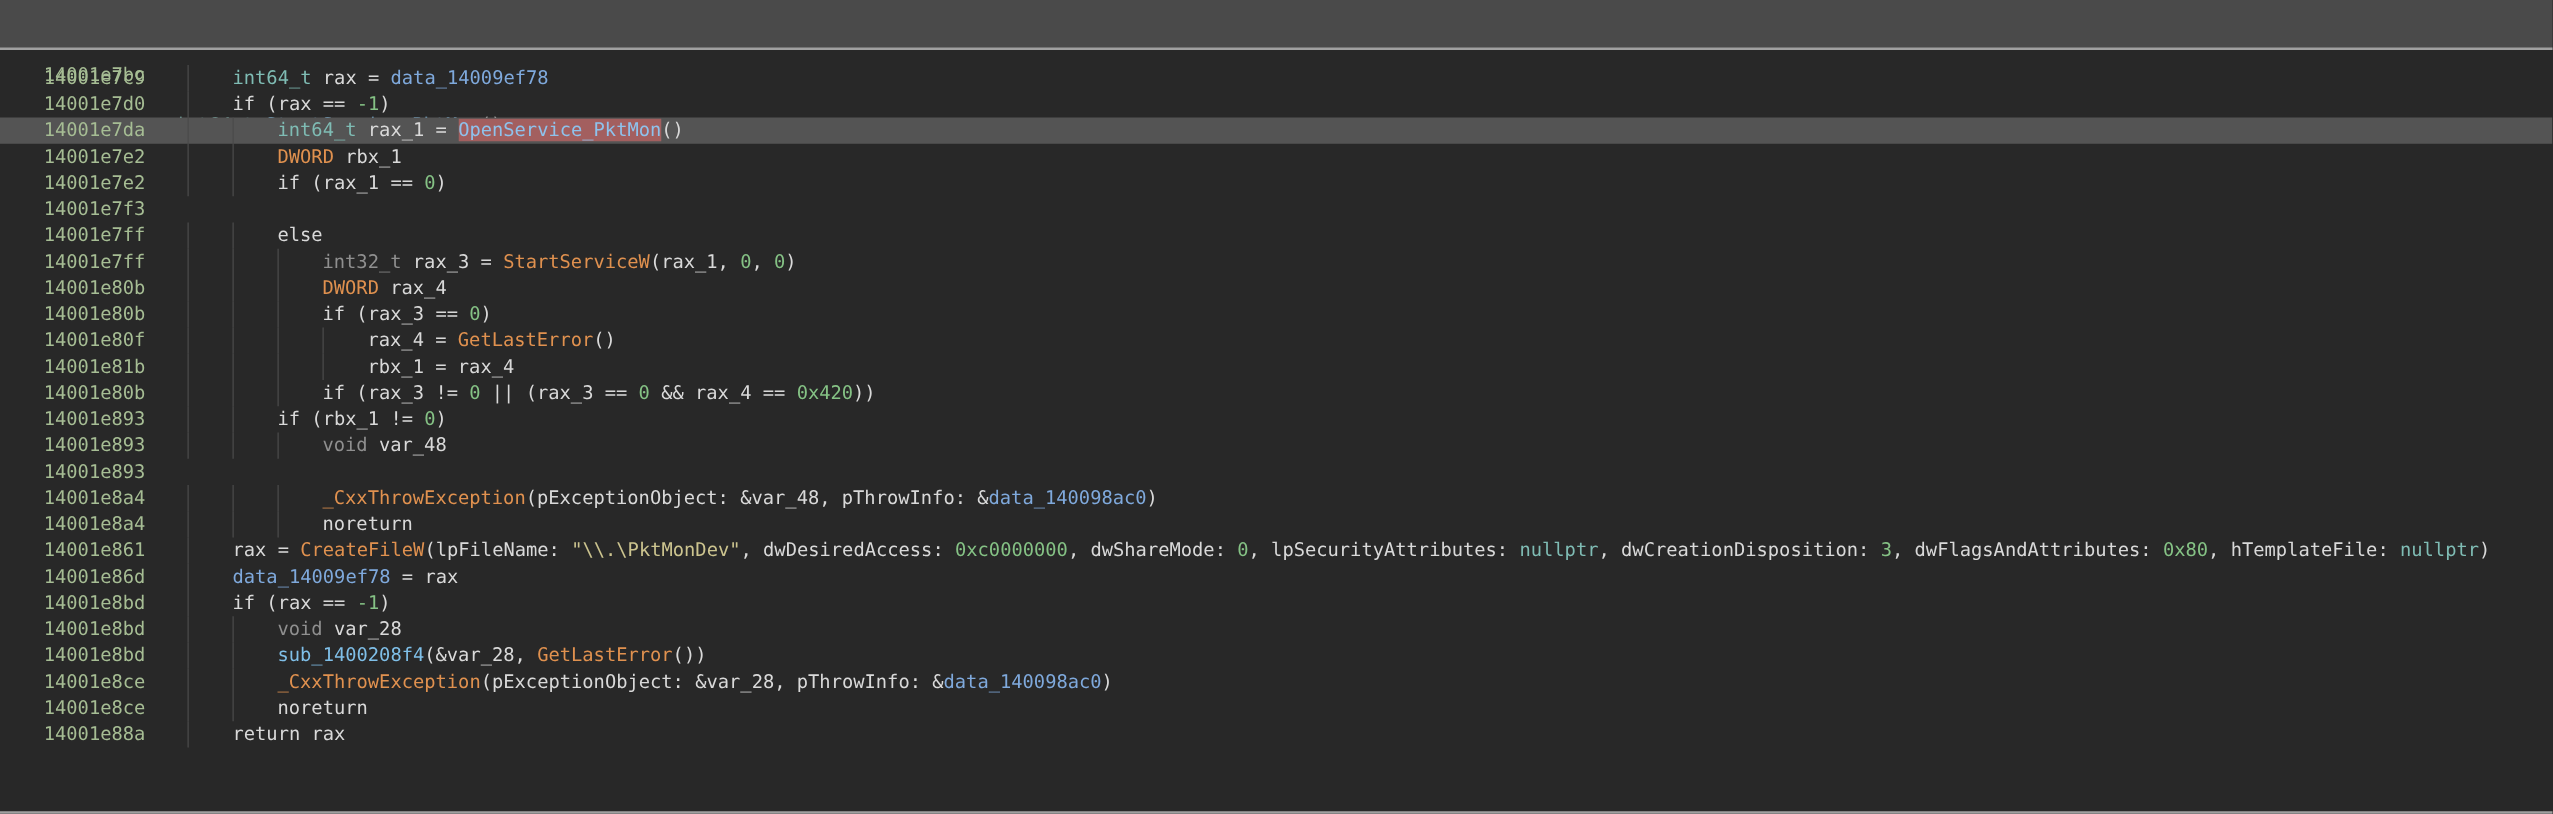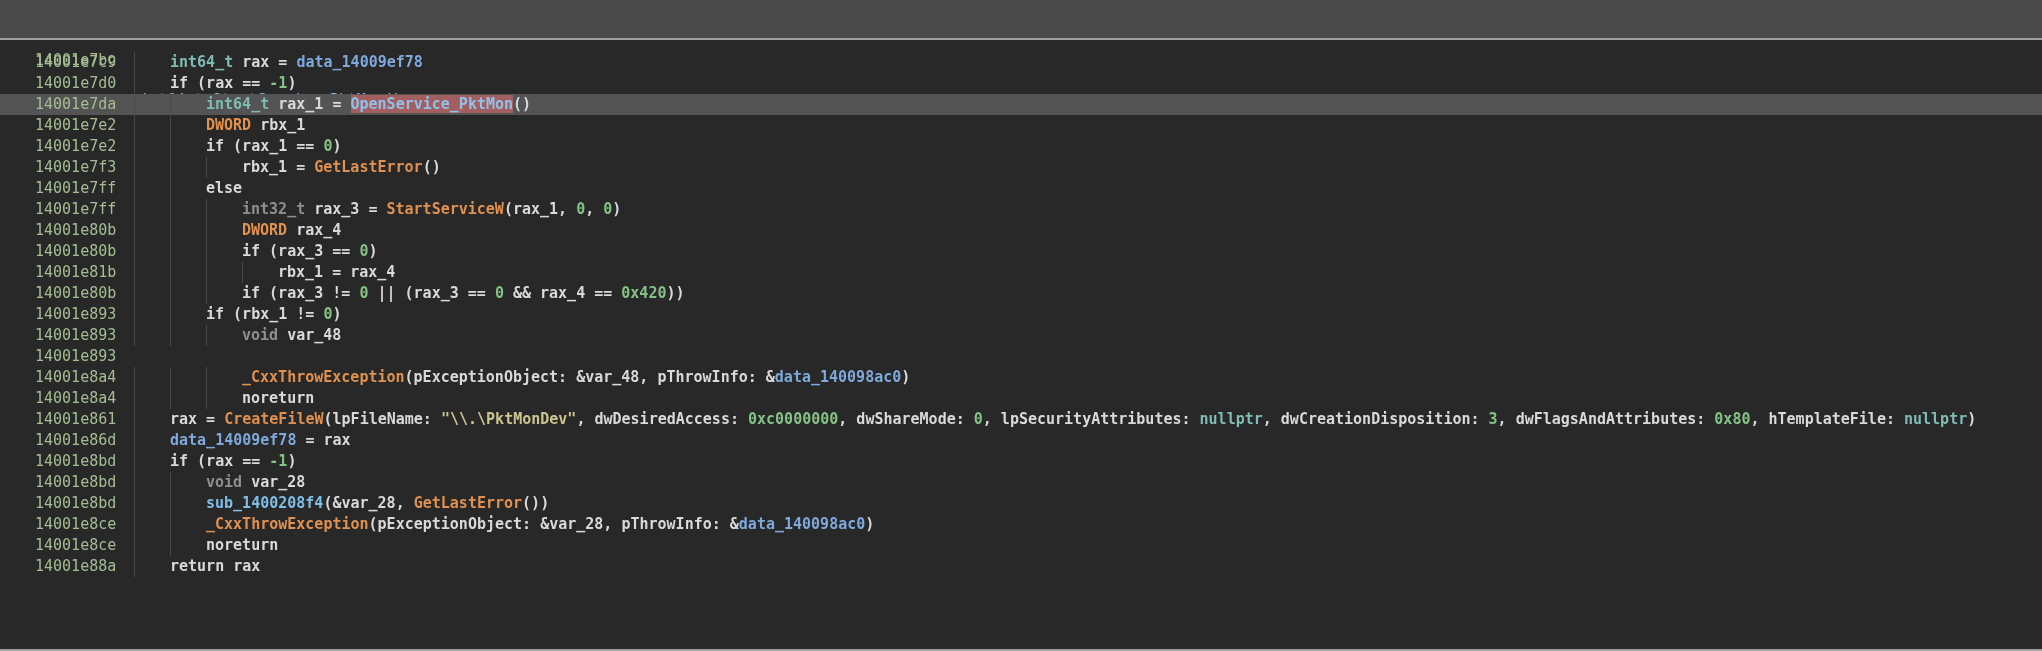--- a/index.html
+++ b/index.html
@@ -25,21 +25,21 @@
   .header .hsig  { position: absolute; left: 140px; }
 
   .codearea {
     position: absolute; top: 42px; left: 0; right: 0; bottom: 2px;
     padding-top: 10px;
     overflow: hidden;
   }
   .line { position: relative; height: 21px; line-height: 21px; white-space: pre; }
   .line.current { background: var(--current_line, #545454); }
   .gaddr { position: absolute; left: 35px; color: var(--addr); }
-  .content { position: absolute; left: 134px; top: 0; height: 21px; font-weight: bold; }
+  .content { position: absolute; left: 150px; top: 0; height: 21px; }
   .ind {
     display: inline-block; width: 36px; height: 21px; vertical-align: top;
     border-left: 1px solid var(--guide, #4a4a4a);
   }
   .tok-def  { color: var(--def);  }
   .tok-addr { color: var(--addr); }
   .tok-type { color: var(--type); }
   .tok-dim  { color: var(--dim);  }
   .tok-imp  { color: var(--imp);  }
   .tok-code { color: var(--code); }
@@ -60,25 +60,26 @@
   <div class="header">
     <span class="haddr tok-addr">14001e7bc</span>
     <span class="hsig"><span class="tok tok-type">int64_t </span><span class="tok tok-code">StartService_PktMon</span><span class="tok tok-def">()</span></span>
   </div>
   <div class="codearea">
       <div class="line"><span class="gaddr">14001e7c9</span><span class="content"><span class="ind"></span><span class="tok tok-type">int64_t</span><span class="tok tok-def"> rax = </span><span class="tok tok-data">data_14009ef78</span></span></div>
       <div class="line"><span class="gaddr">14001e7d0</span><span class="content"><span class="ind"></span><span class="tok tok-def">if (rax == </span><span class="tok tok-num">-1</span><span class="tok tok-def">)</span></span></div>
       <div class="line current"><span class="gaddr">14001e7da</span><span class="content"><span class="ind"></span><span class="ind"></span><span class="tok tok-type">int64_t</span><span class="tok tok-def"> rax_1 = </span><span class="tok tok-hl">OpenService_PktMon</span><span class="tok tok-def">()</span></span></div>
       <div class="line"><span class="gaddr">14001e7e2</span><span class="content"><span class="ind"></span><span class="ind"></span><span class="tok tok-imp">DWORD</span><span class="tok tok-def"> rbx_1</span></span></div>
       <div class="line"><span class="gaddr">14001e7e2</span><span class="content"><span class="ind"></span><span class="ind"></span><span class="tok tok-def">if (rax_1 == </span><span class="tok tok-num">0</span><span class="tok tok-def">)</span></span></div>
-      <div class="line"><span class="gaddr">14001e7f3</span><span class="content"><span class="ind"></span><span class="ind"></span><span class="ind"></span><span class="tok tok-def">rbx_1 = </span><span class="tok tok-imp">GetLastError</span><span class="tok tok-def">()</span></span></div>
+      <div class="line"><span class="gaddr">14001e7f3</span></div>
       <div class="line"><span class="gaddr">14001e7ff</span><span class="content"><span class="ind"></span><span class="ind"></span><span class="tok tok-def">else</span></span></div>
       <div class="line"><span class="gaddr">14001e7ff</span><span class="content"><span class="ind"></span><span class="ind"></span><span class="ind"></span><span class="tok tok-dim">int32_t</span><span class="tok tok-def"> rax_3 = </span><span class="tok tok-imp">StartServiceW</span><span class="tok tok-def">(rax_1, </span><span class="tok tok-num">0</span><span class="tok tok-def">, </span><span class="tok tok-num">0</span><span class="tok tok-def">)</span></span></div>
       <div class="line"><span class="gaddr">14001e80b</span><span class="content"><span class="ind"></span><span class="ind"></span><span class="ind"></span><span class="tok tok-imp">DWORD</span><span class="tok tok-def"> rax_4</span></span></div>
       <div class="line"><span class="gaddr">14001e80b</span><span class="content"><span class="ind"></span><span class="ind"></span><span class="ind"></span><span class="tok tok-def">if (rax_3 == </span><span class="tok tok-num">0</span><span class="tok tok-def">)</span></span></div>
+      <div class="line"><span class="gaddr">14001e80f</span><span class="content"><span class="ind"></span><span class="ind"></span><span class="ind"></span><span class="ind"></span><span class="tok tok-def">rax_4 = </span><span class="tok tok-imp">GetLastError</span><span class="tok tok-def">()</span></span></div>
       <div class="line"><span class="gaddr">14001e81b</span><span class="content"><span class="ind"></span><span class="ind"></span><span class="ind"></span><span class="ind"></span><span class="tok tok-def">rbx_1 = rax_4</span></span></div>
       <div class="line"><span class="gaddr">14001e80b</span><span class="content"><span class="ind"></span><span class="ind"></span><span class="ind"></span><span class="tok tok-def">if (rax_3 != </span><span class="tok tok-num">0</span><span class="tok tok-def"> || (rax_3 == </span><span class="tok tok-num">0</span><span class="tok tok-def"> &amp;&amp; rax_4 == </span><span class="tok tok-num">0x420</span><span class="tok tok-def">))</span></span></div>
       <div class="line"><span class="gaddr">14001e893</span><span class="content"><span class="ind"></span><span class="ind"></span><span class="tok tok-def">if (rbx_1 != </span><span class="tok tok-num">0</span><span class="tok tok-def">)</span></span></div>
       <div class="line"><span class="gaddr">14001e893</span><span class="content"><span class="ind"></span><span class="ind"></span><span class="ind"></span><span class="tok tok-dim">void</span><span class="tok tok-def"> var_48</span></span></div>
       <div class="line"><span class="gaddr">14001e893</span></div>
       <div class="line"><span class="gaddr">14001e8a4</span><span class="content"><span class="ind"></span><span class="ind"></span><span class="ind"></span><span class="tok tok-imp">_CxxThrowException</span><span class="tok tok-def">(pExceptionObject: &amp;var_48, pThrowInfo: &amp;</span><span class="tok tok-data">data_140098ac0</span><span class="tok tok-def">)</span></span></div>
       <div class="line"><span class="gaddr">14001e8a4</span><span class="content"><span class="ind"></span><span class="ind"></span><span class="ind"></span><span class="tok tok-def">noreturn</span></span></div>
       <div class="line"><span class="gaddr">14001e861</span><span class="content"><span class="ind"></span><span class="tok tok-def">rax = </span><span class="tok tok-imp">CreateFileW</span><span class="tok tok-def">(lpFileName: </span><span class="tok tok-str">"\\.\PktMonDev"</span><span class="tok tok-def">, dwDesiredAccess: </span><span class="tok tok-num">0xc0000000</span><span class="tok tok-def">, dwShareMode: </span><span class="tok tok-num">0</span><span class="tok tok-def">, lpSecurityAttributes: </span><span class="tok tok-type">nullptr</span><span class="tok tok-def">, dwCreationDisposition: </span><span class="tok tok-num">3</span><span class="tok tok-def">, dwFlagsAndAttributes: </span><span class="tok tok-num">0x80</span><span class="tok tok-def">, hTemplateFile: </span><span class="tok tok-type">nullptr</span><span class="tok tok-def">)</span></span></div>
       <div class="line"><span class="gaddr">14001e86d</span><span class="content"><span class="ind"></span><span class="tok tok-data">data_14009ef78</span><span class="tok tok-def"> = rax</span></span></div>
       <div class="line"><span class="gaddr">14001e8bd</span><span class="content"><span class="ind"></span><span class="tok tok-def">if (rax == </span><span class="tok tok-num">-1</span><span class="tok tok-def">)</span></span></div>

